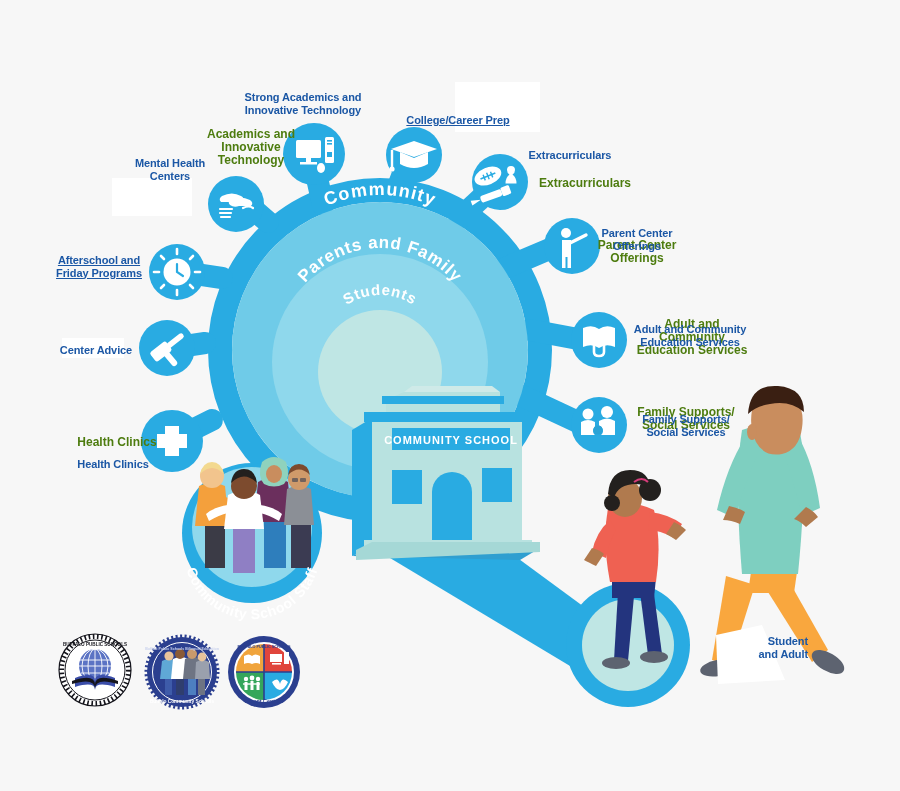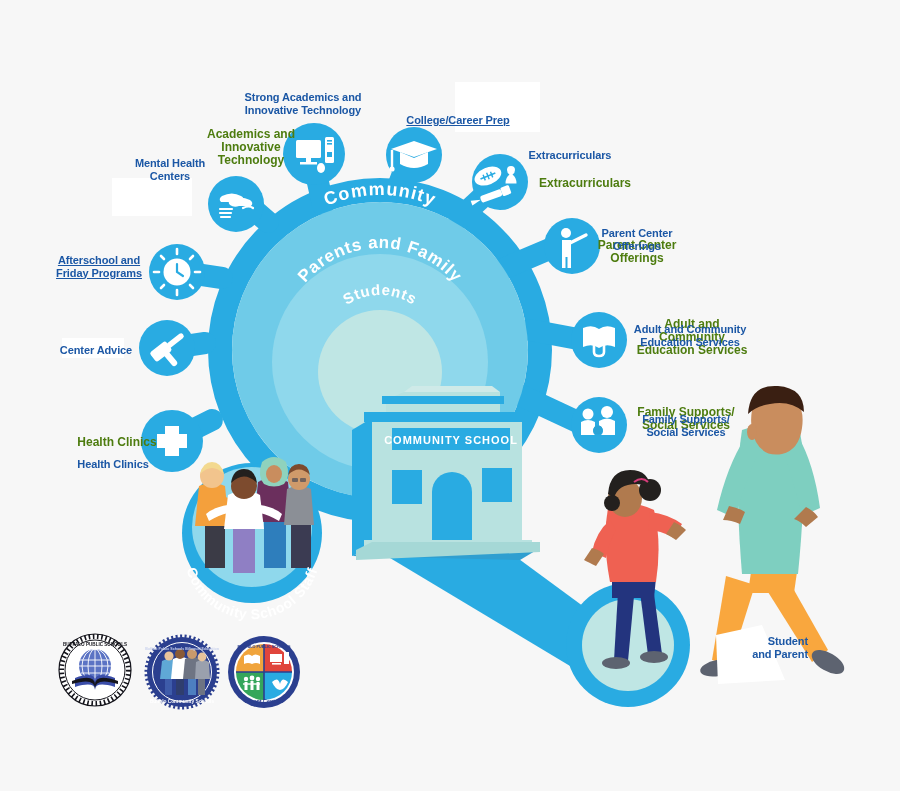--- a/index.html
+++ b/index.html
@@ -446,16 +446,16 @@
 
   <div class="lbl" style="left:55px;top:344px;width:82px;">
     <span>Center Advice</span>
   </div>
 
   <div class="lbl" style="left:68px;top:458px;width:90px;">
     <span>Health Clinics</span>
   </div>
 
   <div class="lbl" style="left:722px;top:635px;width:74px;text-align:right;margin-left:12px;">
-    <span>Student</span><br><span>and Parent</span>
+    <span>Student</span><br><span>and Adult</span>
   </div>
 
 </div>
 
 </body></html>

